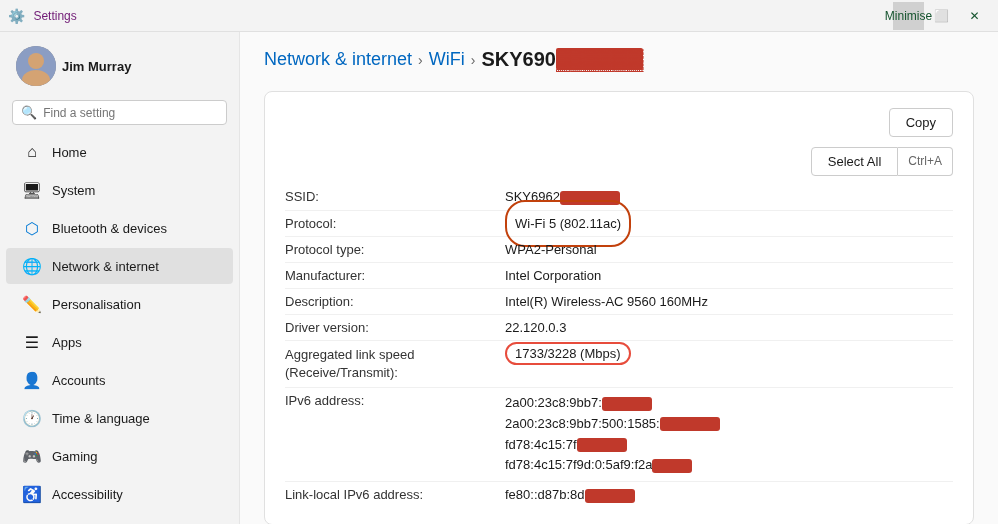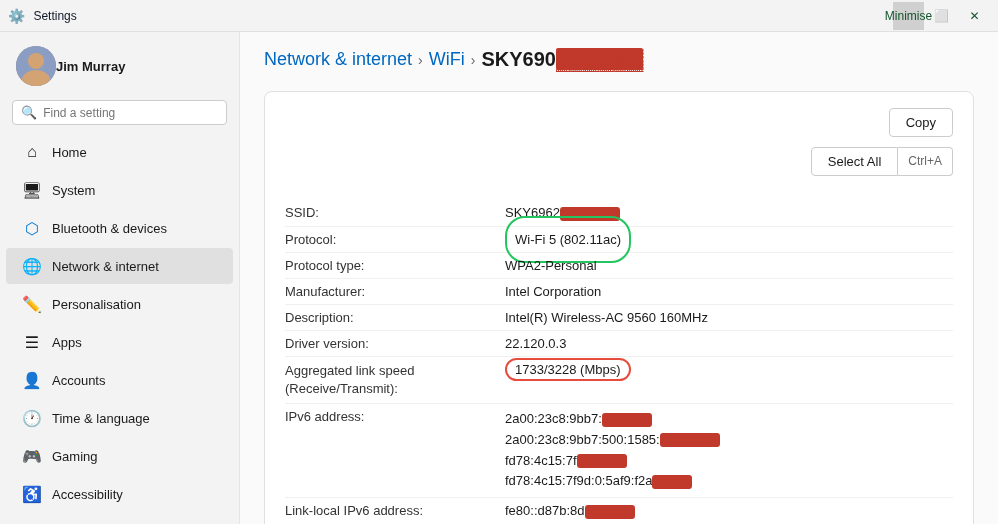--- a/index.html
+++ b/index.html
@@ -4,37 +4,37 @@
   <style>
     * { box-sizing: border-box; margin: 0; padding: 0; }
     body { font-family: 'Segoe UI', sans-serif; font-size: 13px; background: #f3f3f3; display: flex; flex-direction: column; height: 524px; width: 998px; overflow: hidden; }
 
     .title-bar {
       display: flex; align-items: center; justify-content: space-between;
       padding: 4px 8px; background: #f3f3f3; height: 32px;
       border-bottom: 1px solid #e0e0e0;
     }
     .title-bar-left { display: flex; align-items: center; gap: 8px; }
-    .title-bar-title { font-size: 12px; color: #0f172a; }
+    .title-bar-title { font-size: 12px; color: #701a75; }
     .title-bar-controls { display: flex; gap: 2px; }
     .title-bar-btn {
       width: 31px; height: 28px; border: none; background: transparent;
       cursor: pointer; font-size: 12px; color: #14532d; display: flex; align-items: center; justify-content: center;
     }
     .title-bar-btn.active { background: #d0d0d0; }
 
     .app-body { display: flex; flex: 1; overflow: hidden; }
 
     
     .sidebar {
       width: 240px; background: #f3f3f3; display: flex; flex-direction: column;
       border-right: 1px solid #e5e5e5; overflow-y: auto; flex-shrink: 0;
     }
     .user-section {
-      display: flex; align-items: center; gap: 0; padding: 14px 16px 10px; text-align: center;
+      display: flex; align-items: center; gap: 6px; padding: 14px 16px 10px; text-align: center;
     }
     .avatar {
       width: 40px; height: 40px; border-radius: 50%; background: #888;
       overflow: hidden; flex-shrink: 0; display: flex; align-items: center; justify-content: center;
     }
     .avatar svg { width: 40px; height: 40px; }
     .user-name { font-size: 13px; font-weight: 600; color: #1a1a1a; }
     .search-box {
       margin: 4px 12px 8px; display: flex; align-items: center;
       background: white; border: 1px solid #ccc; border-radius: 4px;
@@ -202,36 +202,36 @@
       <span class="crumb">WiFi</span>
       <span class="sep">›</span>
       <span class="current">SKY690<span style="background:#c0392b;color:#c0392b;border-radius:2px;">▓▓▓▓▓▓</span></span>
     </div>
 
     <div class="content-card">
 
       <div style="display:flex; justify-content:flex-end; gap:8px; margin-bottom:10px;">
         <button class="btn">Copy</button>
       </div>
-      <div style="display:flex; justify-content:flex-end; gap:0; margin-bottom:24px;">
+      <div style="display:flex; justify-content:flex-end; gap:0; margin-bottom:8px;">
         <button class="btn-main-part">Select All</button>
         <span class="btn-shortcut">Ctrl+A</span>
       </div>
 
       <div class="info-table">
 
         <div class="info-row">
           <span class="info-label">SSID:</span>
           <span class="info-value">SKY6962<span class="redacted" style="width:60px;"></span></span>
         </div>
 
         <div class="info-row">
           <span class="info-label">Protocol:</span>
           <span class="info-value">
-            <span style="border:2px solid #22c55e; border-radius:20px; padding:14px 8px;">Wi-Fi 5 (802.11ac)</span>
+            <span style="border:2px solid #c2410c; border-radius:20px; padding:14px 8px;">Wi-Fi 5 (802.11ac)</span>
           </span>
         </div>
 
         <div class="info-row">
           <span class="info-label">Protocol type:</span>
           <span class="info-value">WPA2-Personal</span>
         </div>
 
         <div class="info-row">
           <span class="info-label">Manufacturer:</span>

